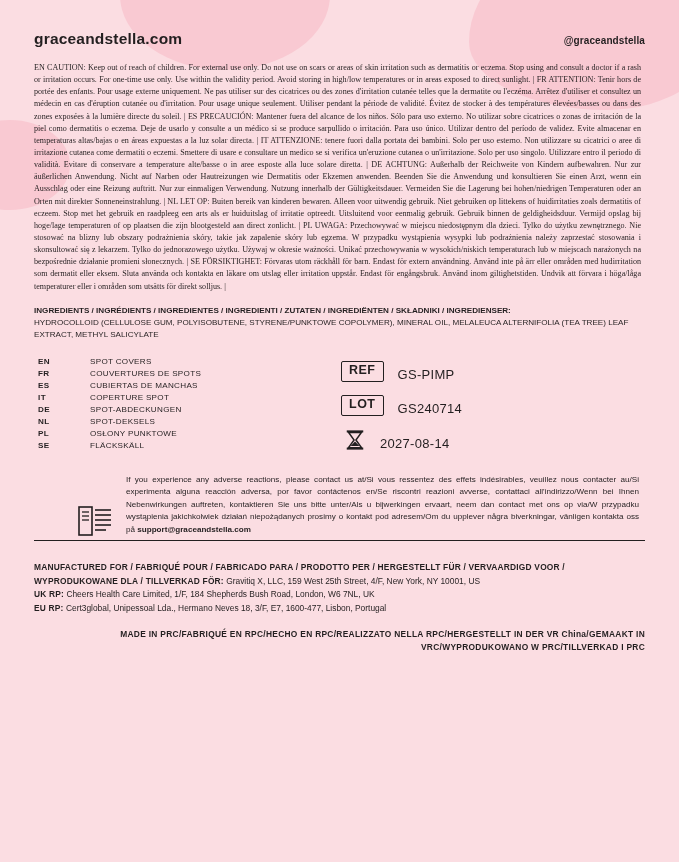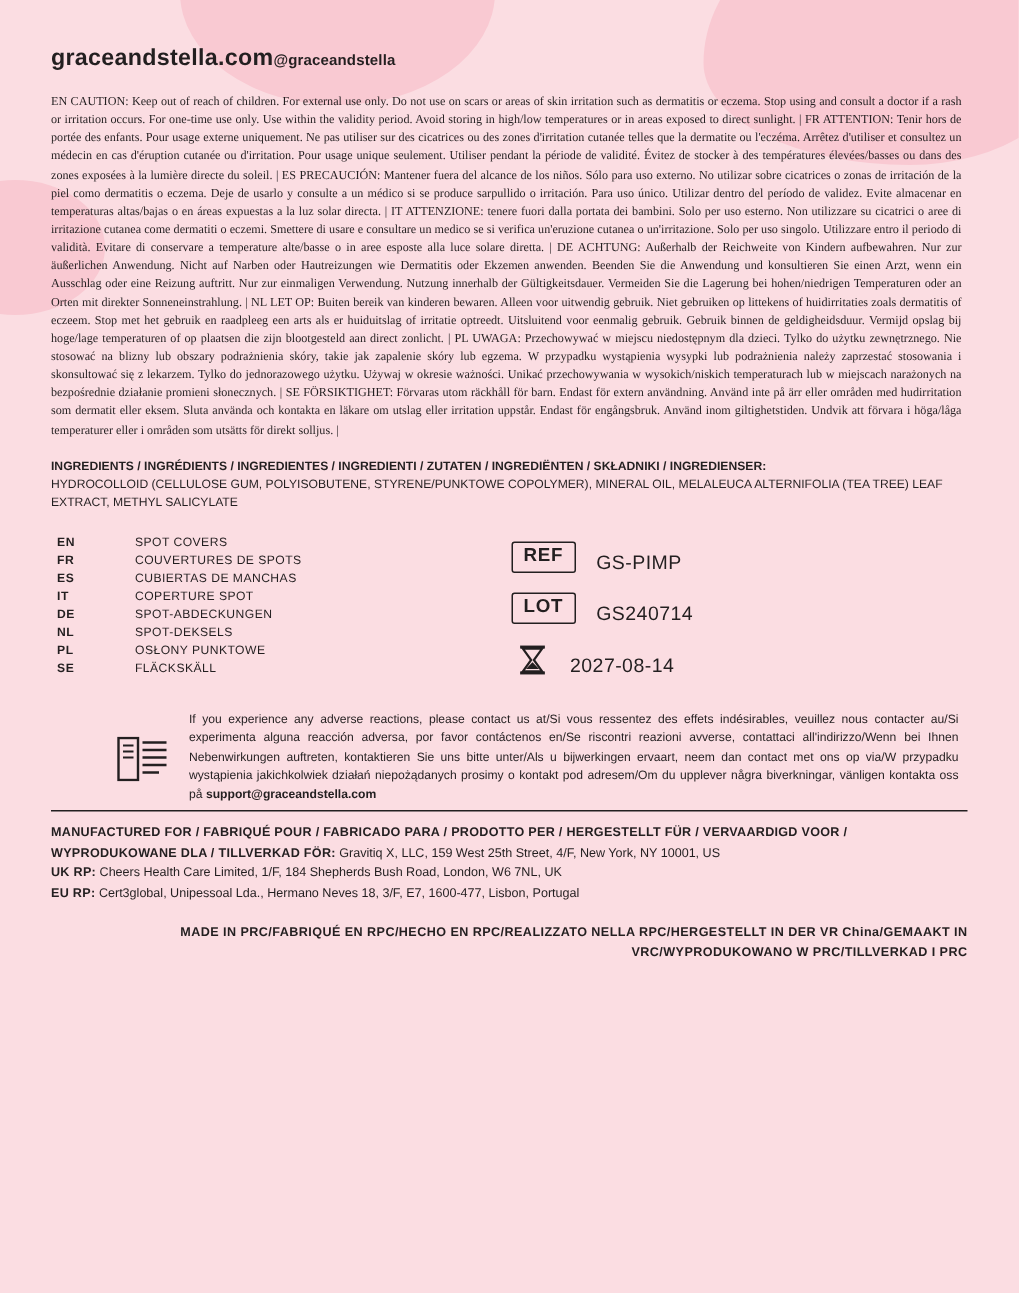--- a/index.html
+++ b/index.html
@@ -45,20 +45,21 @@
   .sheet {
     position: relative;
     z-index: 1;
     padding: 30px 34px 0 34px;
     box-sizing: border-box;
     width: 679px;
     height: 862px;
   }
   .topbar {
     display: flex;
+    justify-content: space-between;
     align-items: baseline;
     margin-bottom: 14px;
   }
   .brand {
     font-size: 15.5px;
     font-weight: bold;
     letter-spacing: 0.2px;
   }
   .handle {
     font-size: 10px;
@@ -127,42 +128,42 @@
     letter-spacing: 0.3px;
   }
   .hourglass {
     width: 22px;
     height: 22px;
     margin-right: 14px;
     margin-left: 3px;
   }
   .notice {
     display: flex;
-    align-items: center;
+    align-items: flex-end;
     gap: 14px;
     padding: 0 6px 0 44px;
     margin-bottom: 3px;
   }
   .leaflet-icon {
     flex: 0 0 auto;
     width: 34px;
     height: 30px;
     margin-top: 2px;
   }
   .notice-text {
     font-size: 8.1px;
     line-height: 1.55;
     text-align: justify;
   }
   .notice-text .mail { font-weight: bold; }
   .mfg {
     font-size: 8.4px;
     line-height: 1.6;
     border-top: 1.3px solid #231f20;
-    padding-top: 7px;
+    padding-top: 20px;
     margin-top: 4px;
   }
   .mfg .lbl { font-weight: bold; letter-spacing: 0.2px; }
   .madein {
     font-size: 8.4px;
     font-weight: bold;
     line-height: 1.6;
     letter-spacing: 0.3px;
     margin-top: 13px;
     text-align: right;

